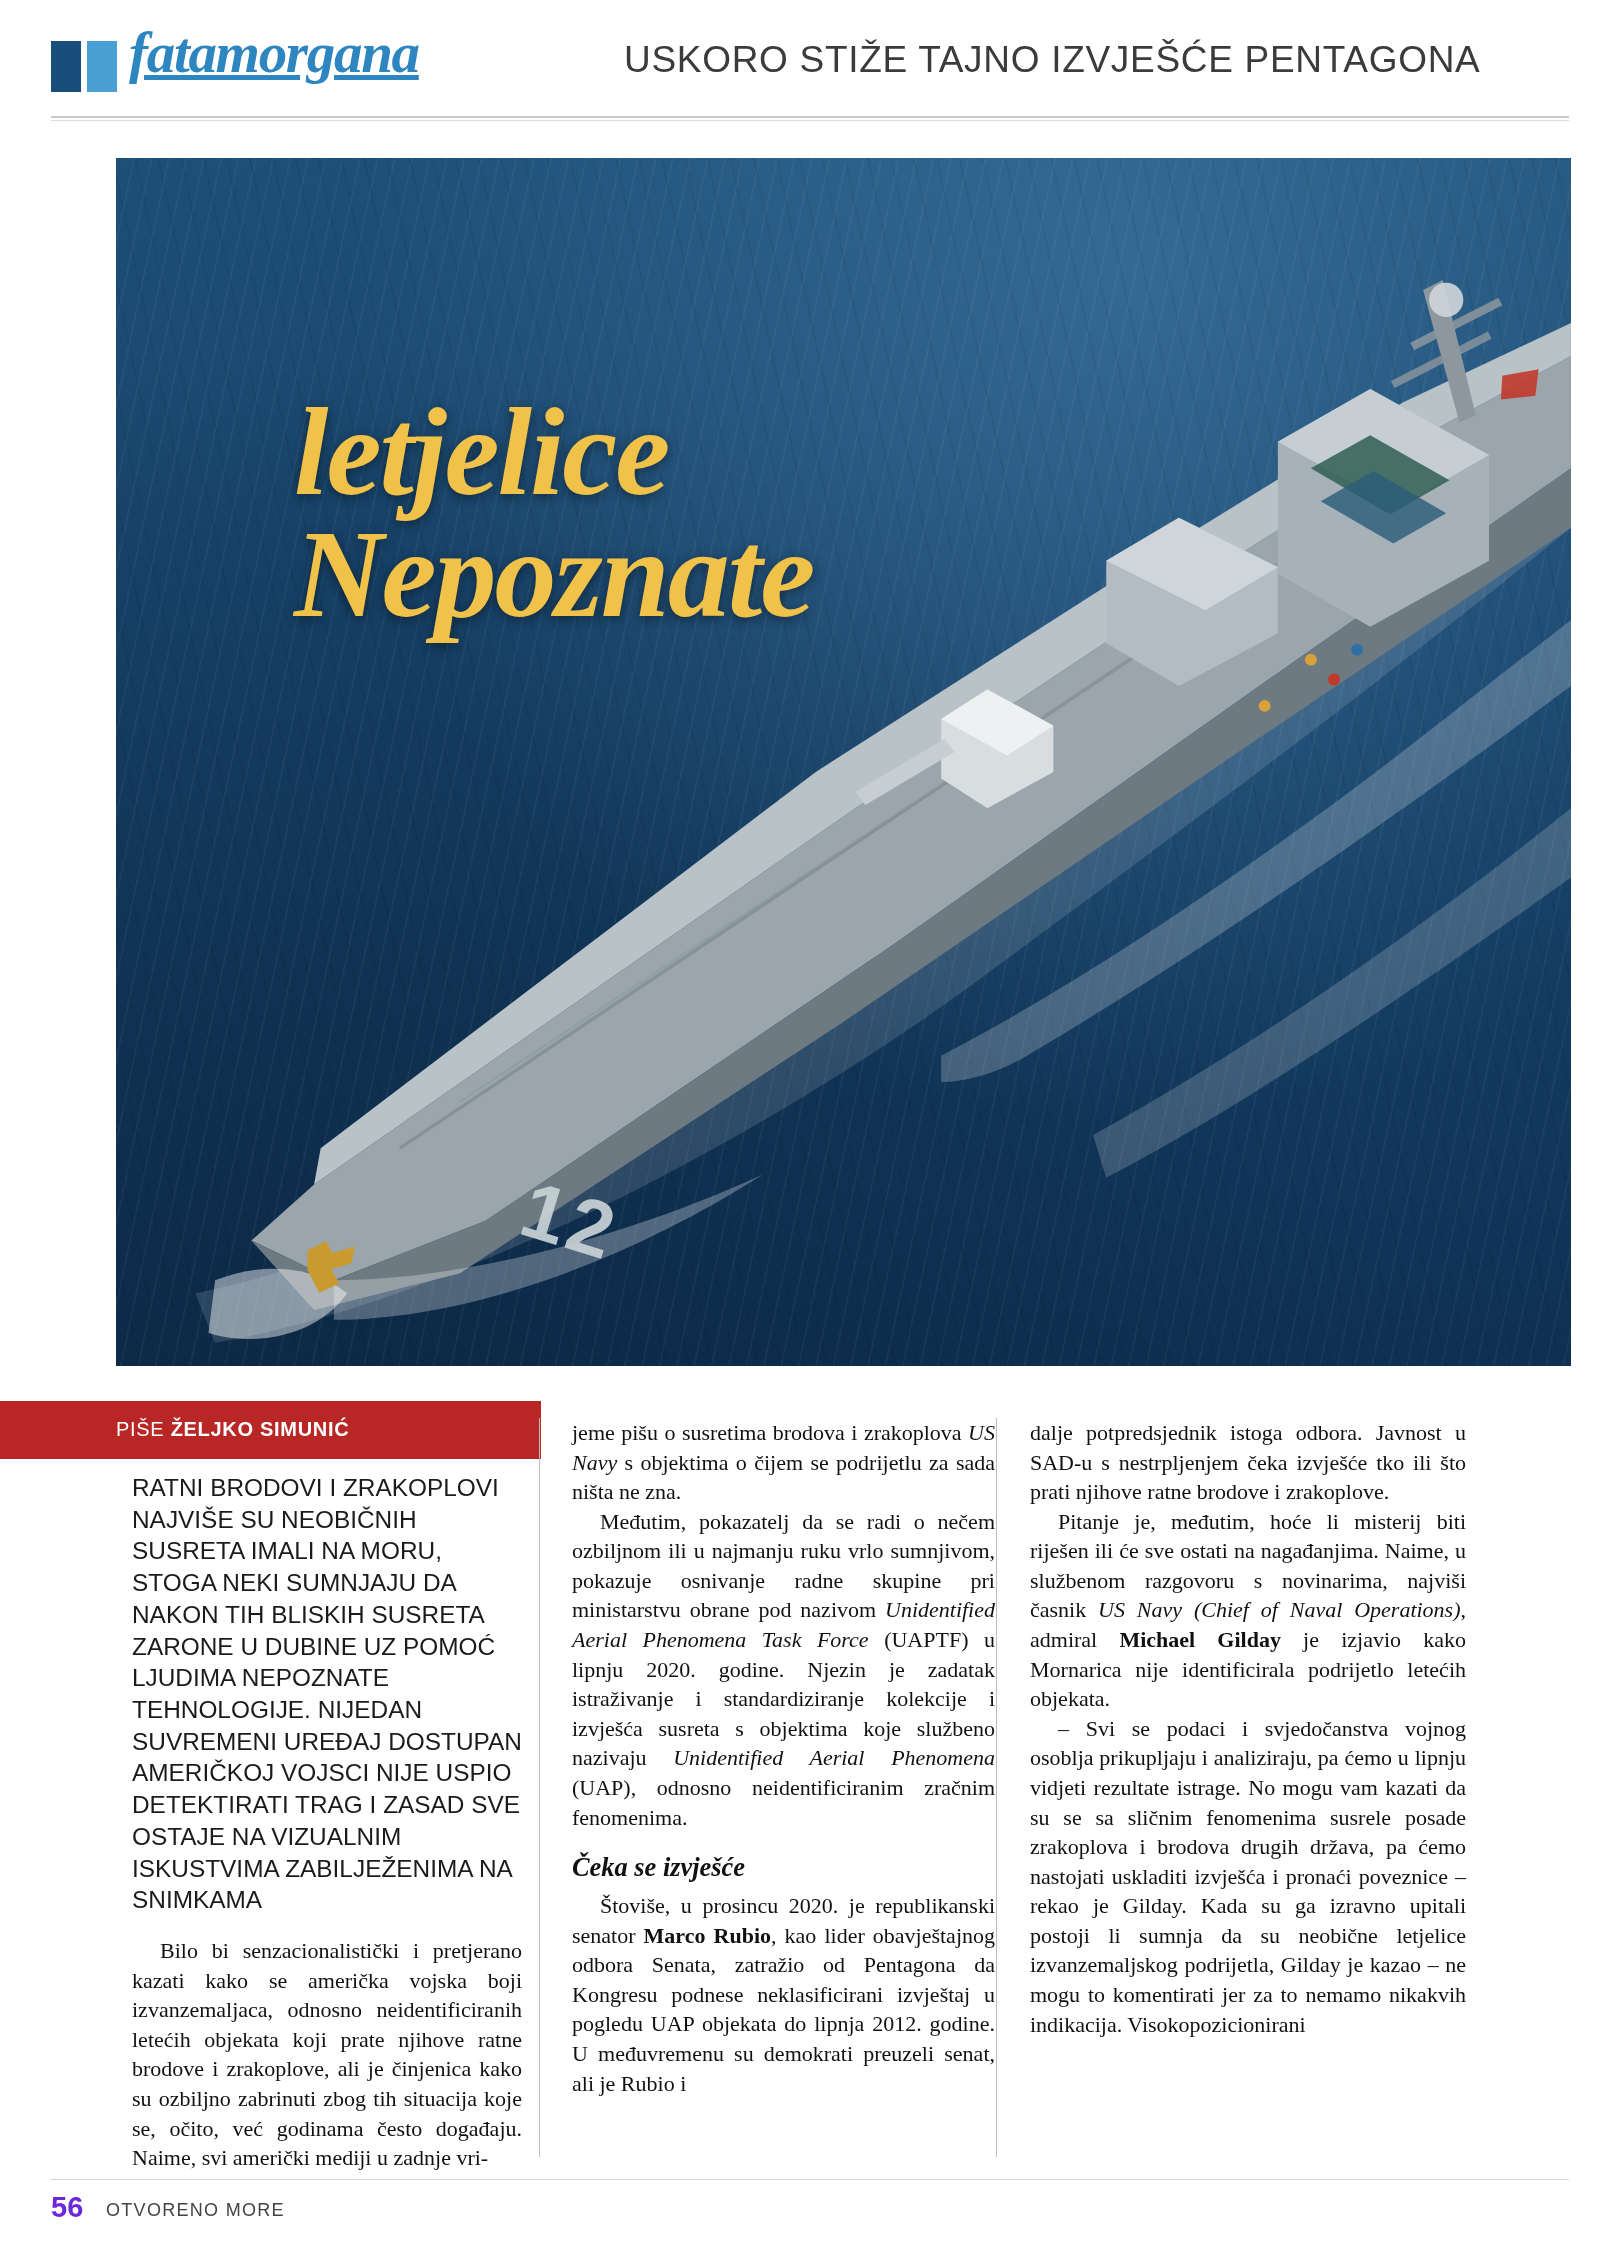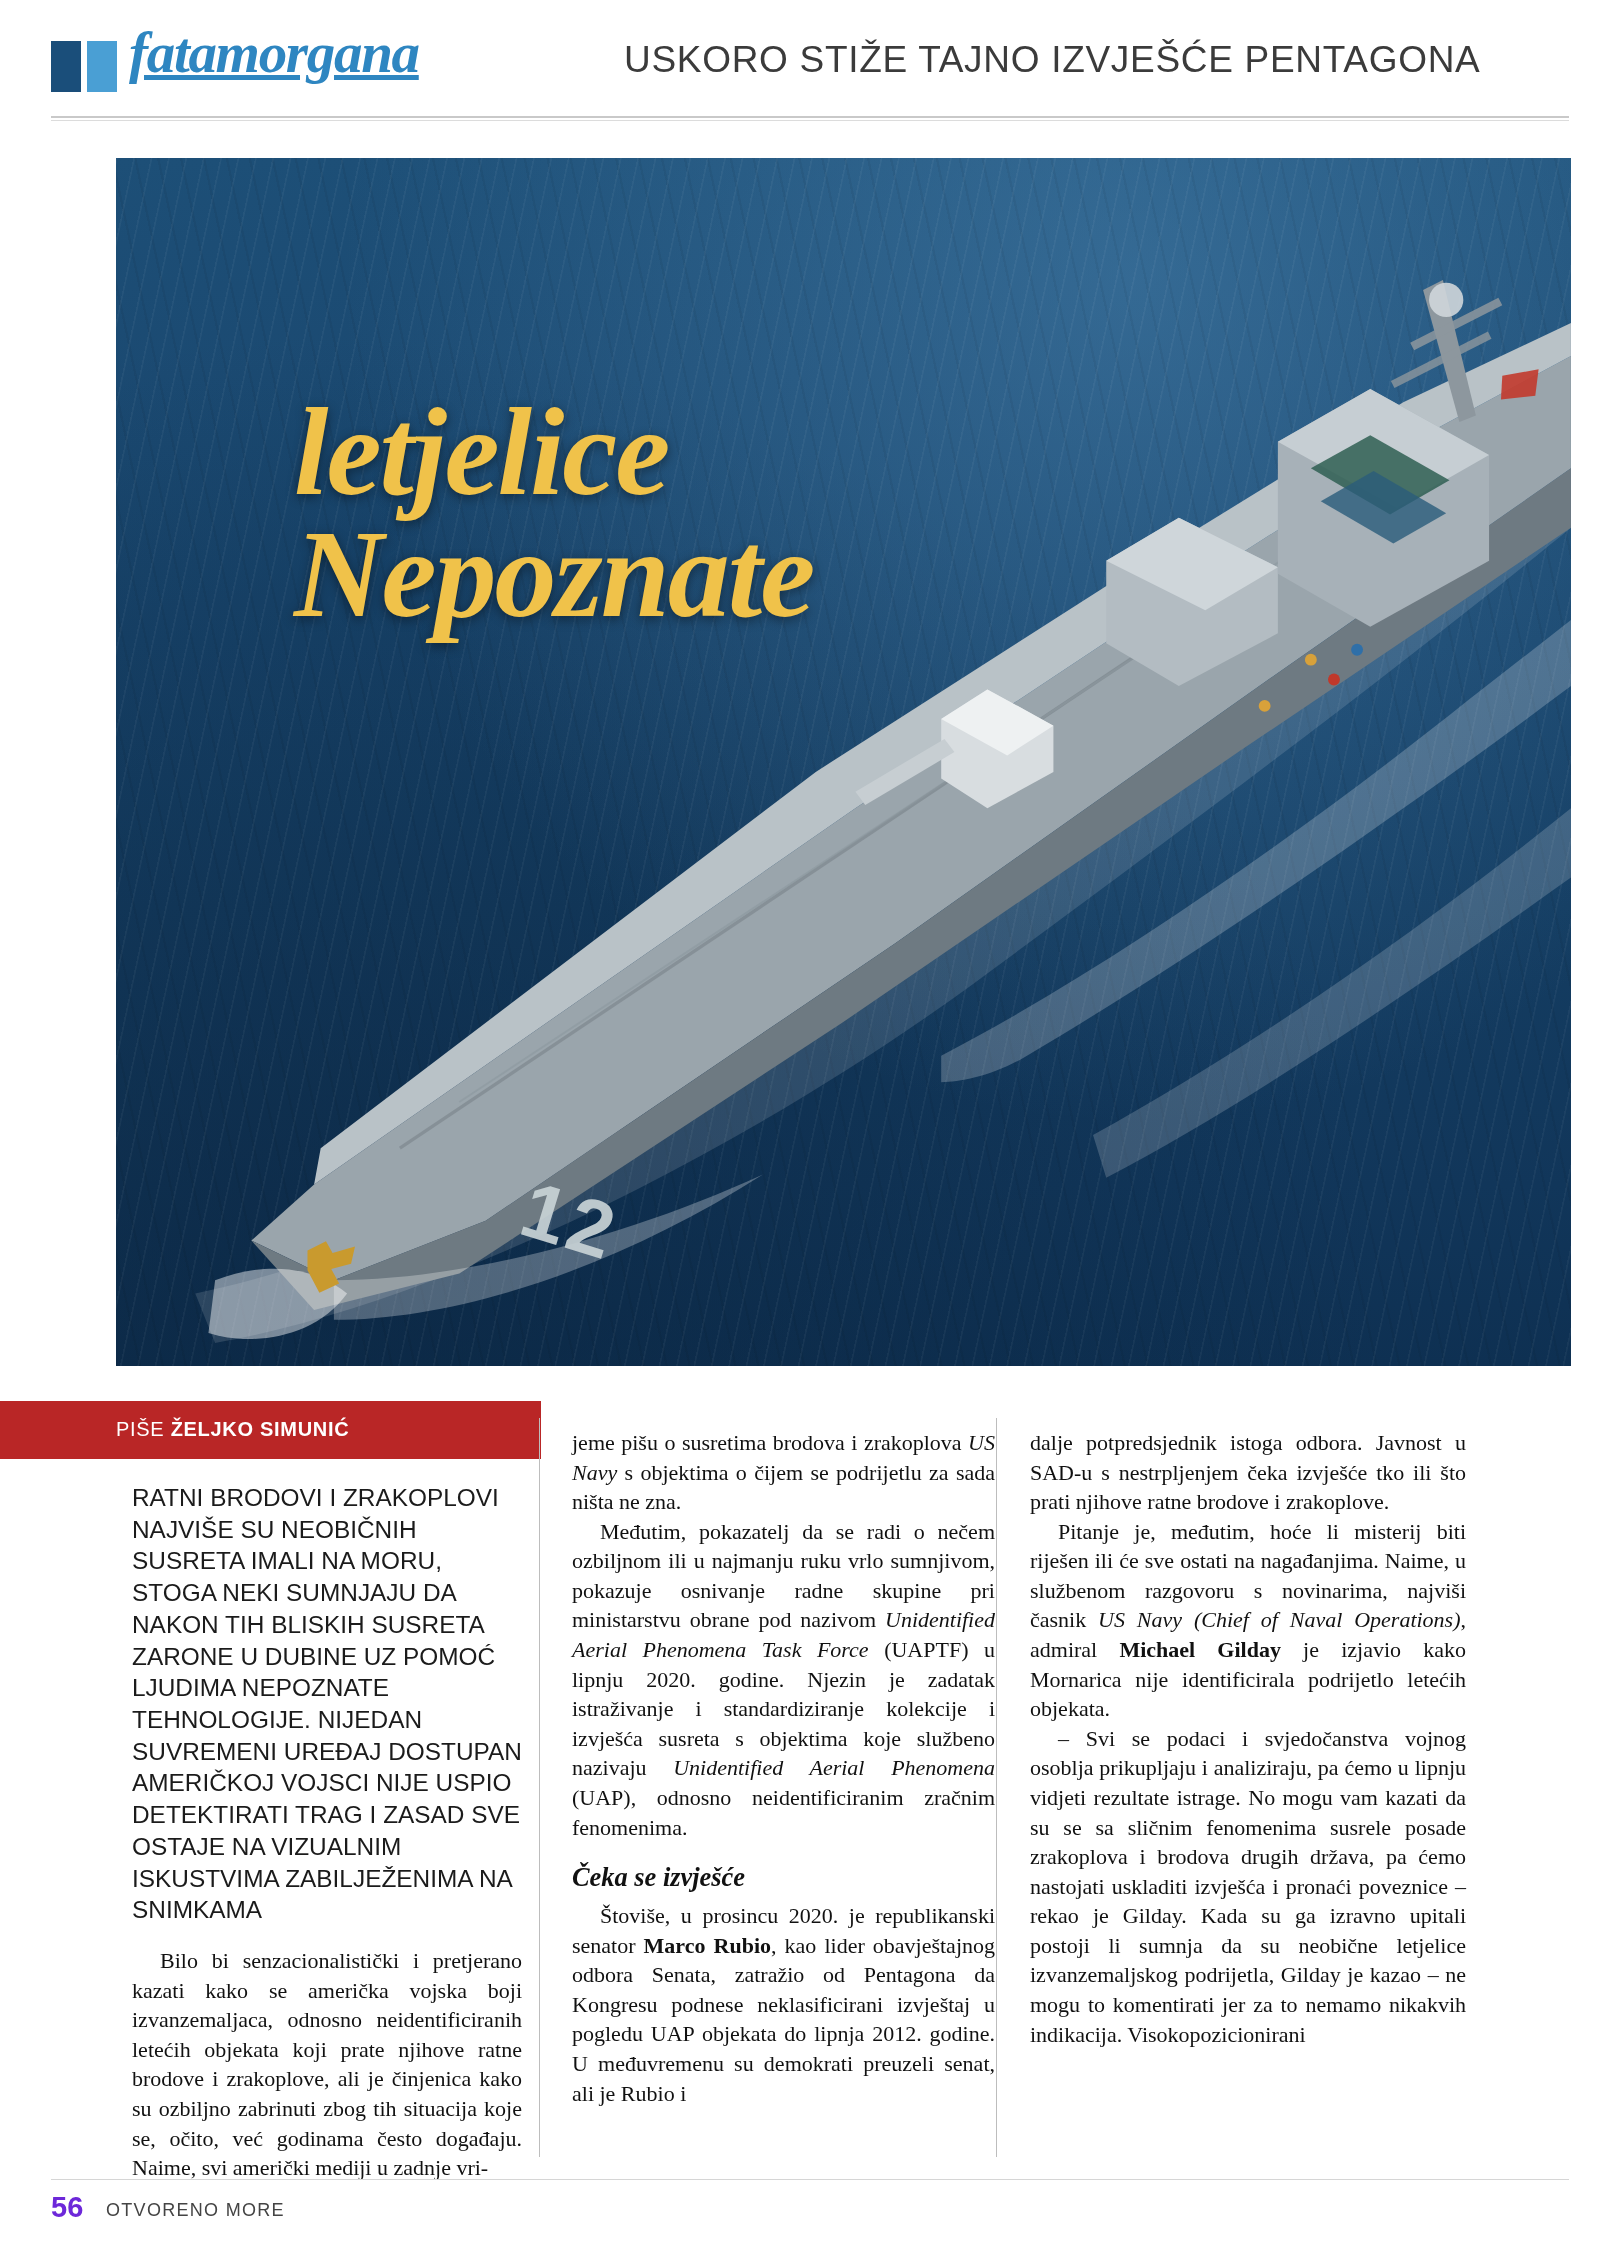--- a/index.html
+++ b/index.html
@@ -107,21 +107,20 @@
     font-size:20px;
     letter-spacing:0.7px;
   }
   .byline-text b{font-weight:bold;}
 
   
   .col{
     position:absolute;
     font-family:"Liberation Serif", serif;
     color:#111;
-    margin-top:10px;
   }
   .col1{ left:132px; top:1472px; width:390px; }
   .col2{ left:572px; top:1418px; width:423px; }
   .col3{ left:1030px; top:1418px; width:436px; }
 
   .lede{
     font-family:"Liberation Sans", sans-serif;
     font-size:24.4px;
     line-height:1.30;
     color:#1b1b1b;

